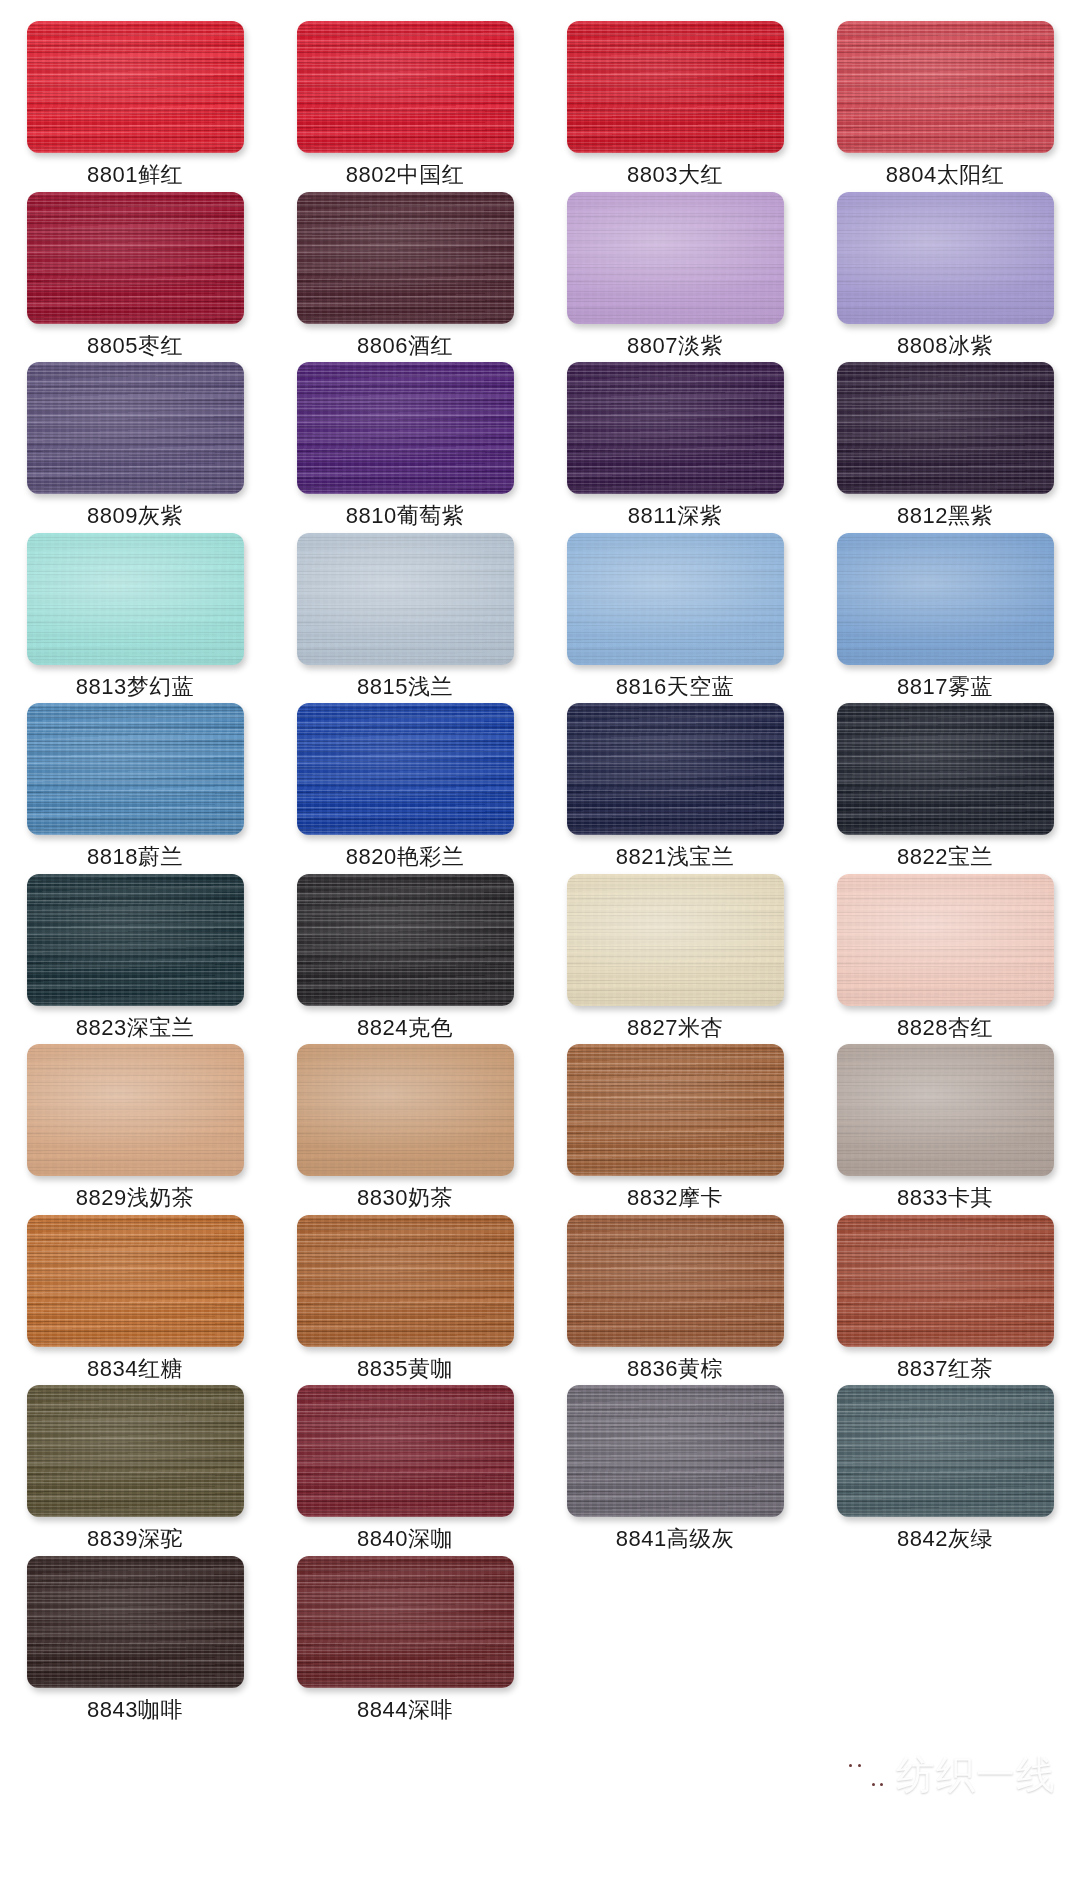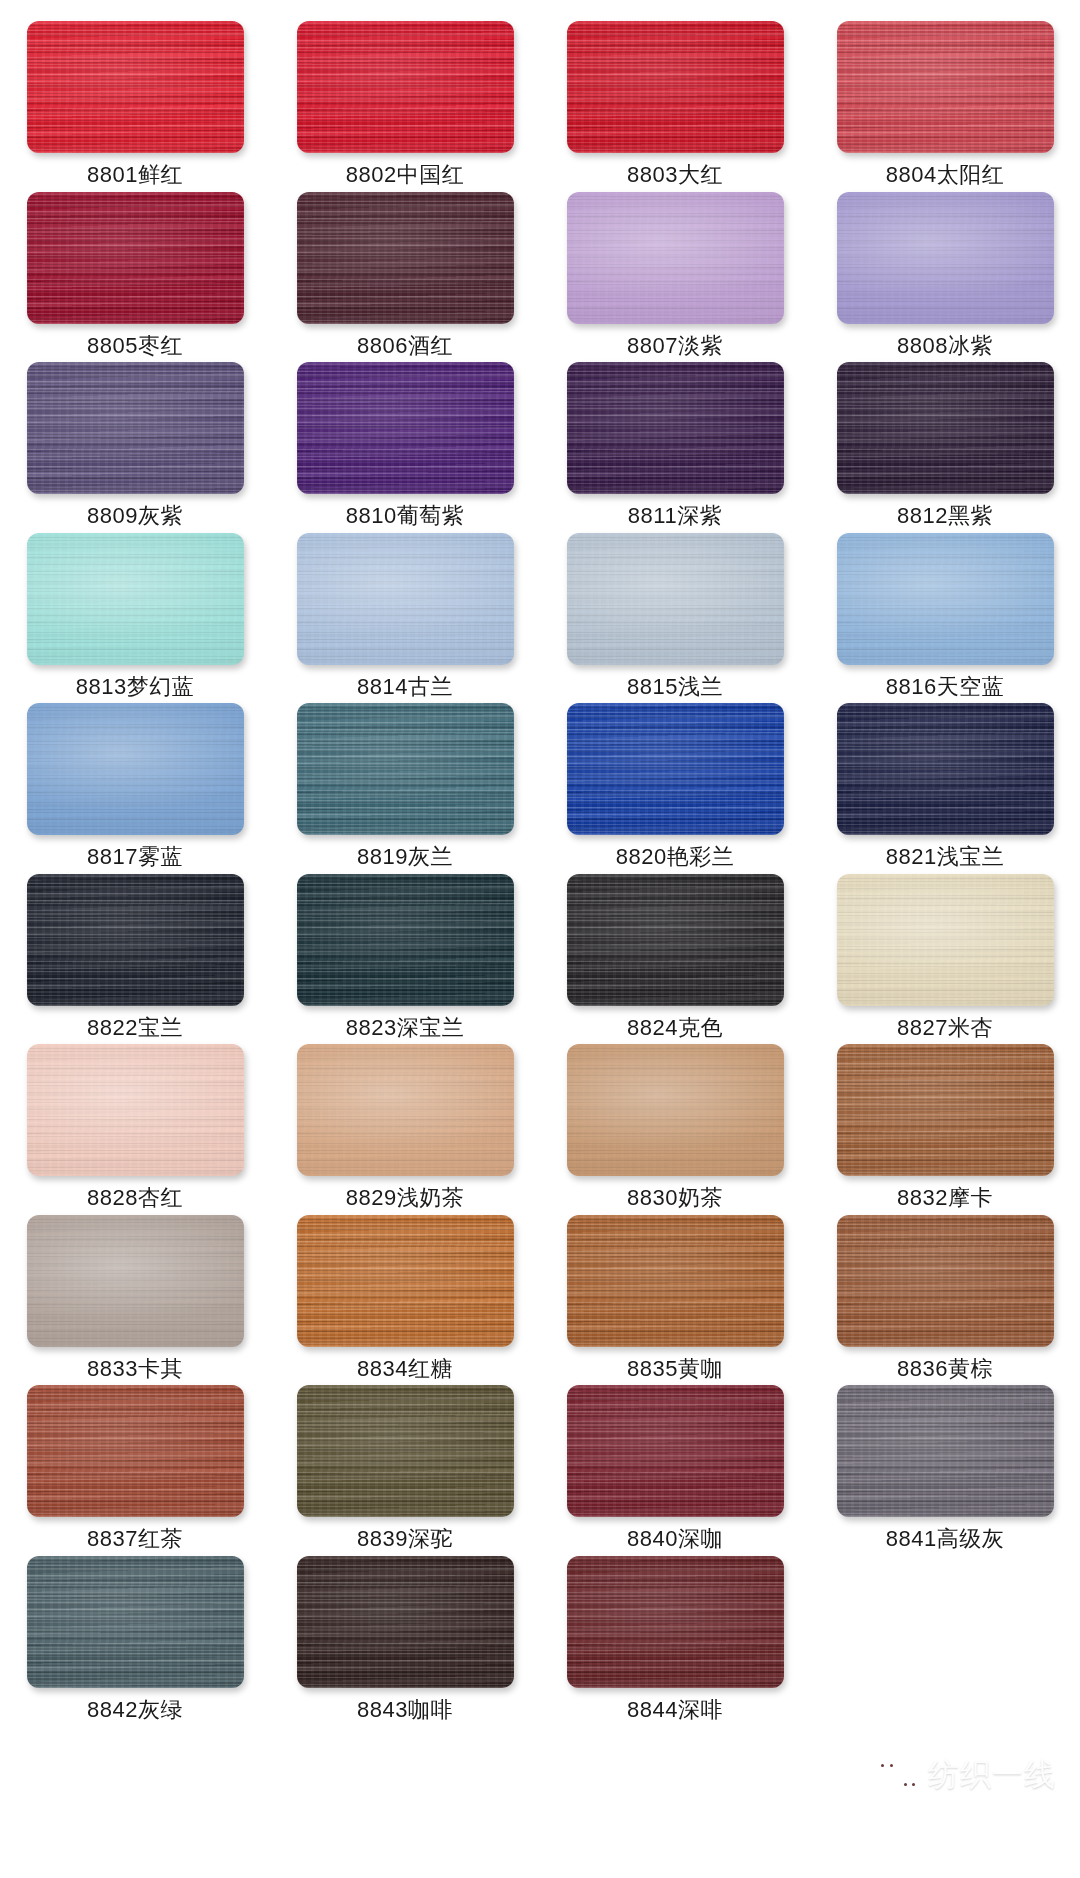--- a/index.html
+++ b/index.html
@@ -178,21 +178,21 @@
     width: 3.4px; height: 3.4px;
     border-radius: 50%;
     background: #6b3a3a;
   }
   #watermark .wm-logo .d1 { left: 7px;  top: 8px; }
   #watermark .wm-logo .d2 { left: 16px; top: 8px; }
   #watermark .wm-logo .d3 { right: 13px; bottom: 8px; background:#6b3a3a; }
   #watermark .wm-logo .d4 { right: 5px;  bottom: 8px; background:#6b3a3a; }
 
   #watermark .wm-text {
-    font-size: 31px;
+    font-size: 39px;
     line-height: 34px;
     color: rgba(255,255,255,0.93);
     font-family: "Liberation Sans", "DejaVu Sans", sans-serif;
     letter-spacing: 1px;
     white-space: nowrap;
     text-shadow: 0 1px 2px rgba(0,0,0,0.18);
   }
 </style>
 </head>
 <body>
@@ -310,29 +310,20 @@
       <div class="swatch-wrap">
         <div class="swatch light" style="background-color: rgb(159, 226, 220);">
           <div class="tex"></div>
           <div class="sheen"></div>
         </div>
       </div>
       <div class="caption">8813梦幻蓝</div>
     </div>
     <div class="cell">
       <div class="swatch-wrap">
-        <div class="swatch light" style="background-color: rgb(173, 195, 224);">
-          <div class="tex"></div>
-          <div class="sheen"></div>
-        </div>
-      </div>
-      <div class="caption">8814古兰</div>
-    </div>
-    <div class="cell">
-      <div class="swatch-wrap">
         <div class="swatch light" style="background-color: rgb(183, 197, 211);">
           <div class="tex"></div>
           <div class="sheen"></div>
         </div>
       </div>
       <div class="caption">8815浅兰</div>
     </div>
     <div class="cell">
       <div class="swatch-wrap">
         <div class="swatch light" style="background-color: rgb(143, 181, 221);">
@@ -346,26 +337,26 @@
       <div class="swatch-wrap">
         <div class="swatch light" style="background-color: rgb(123, 164, 212);">
           <div class="tex"></div>
           <div class="sheen"></div>
         </div>
       </div>
       <div class="caption">8817雾蓝</div>
     </div>
     <div class="cell">
       <div class="swatch-wrap">
-        <div class="swatch dark" style="background-color: rgb(63, 109, 124);">
-          <div class="tex"></div>
-          <div class="sheen"></div>
-        </div>
-      </div>
-      <div class="caption">8819灰兰</div>
+        <div class="swatch dark" style="background-color: rgb(78, 140, 192);">
+          <div class="tex"></div>
+          <div class="sheen"></div>
+        </div>
+      </div>
+      <div class="caption">8818蔚兰</div>
     </div>
     <div class="cell">
       <div class="swatch-wrap">
         <div class="swatch dark" style="background-color: rgb(18, 61, 171);">
           <div class="tex"></div>
           <div class="sheen"></div>
         </div>
       </div>
       <div class="caption">8820艳彩兰</div>
     </div>

